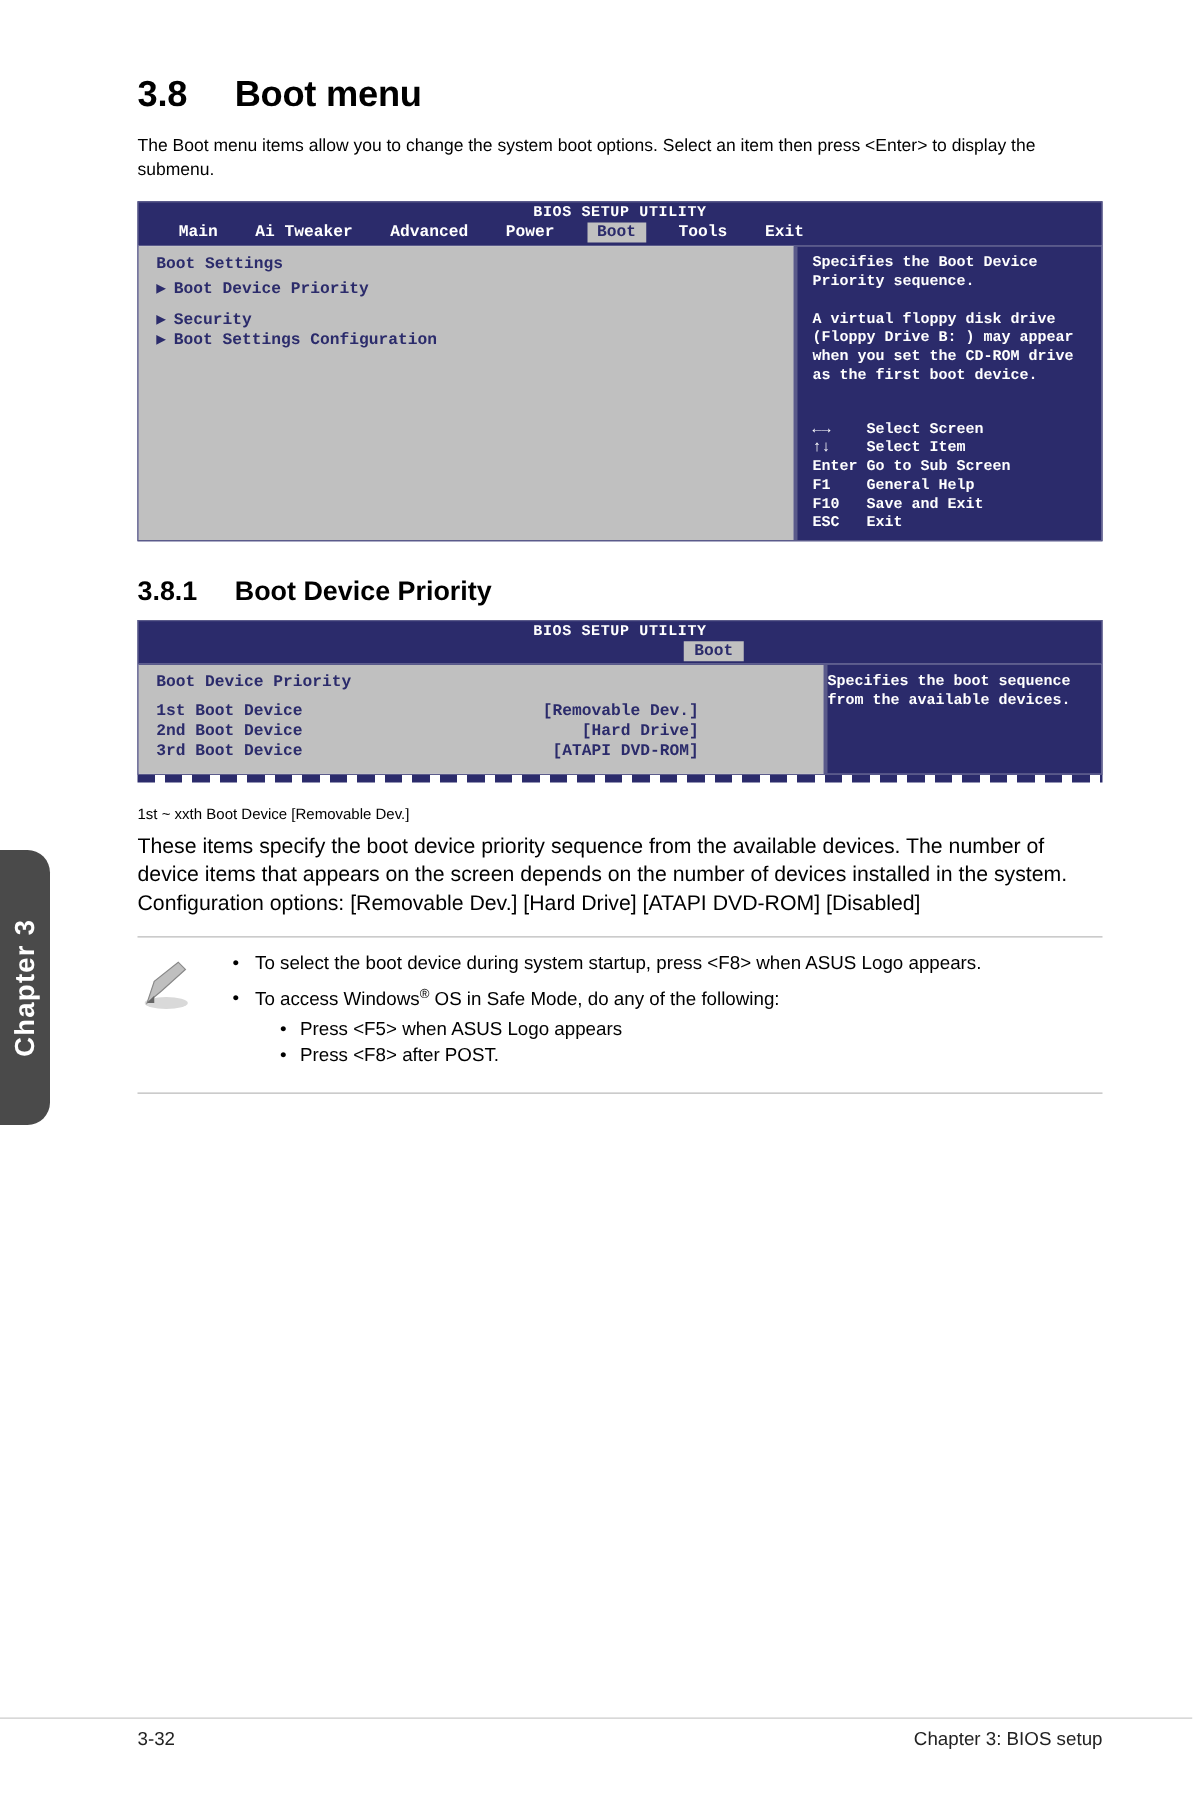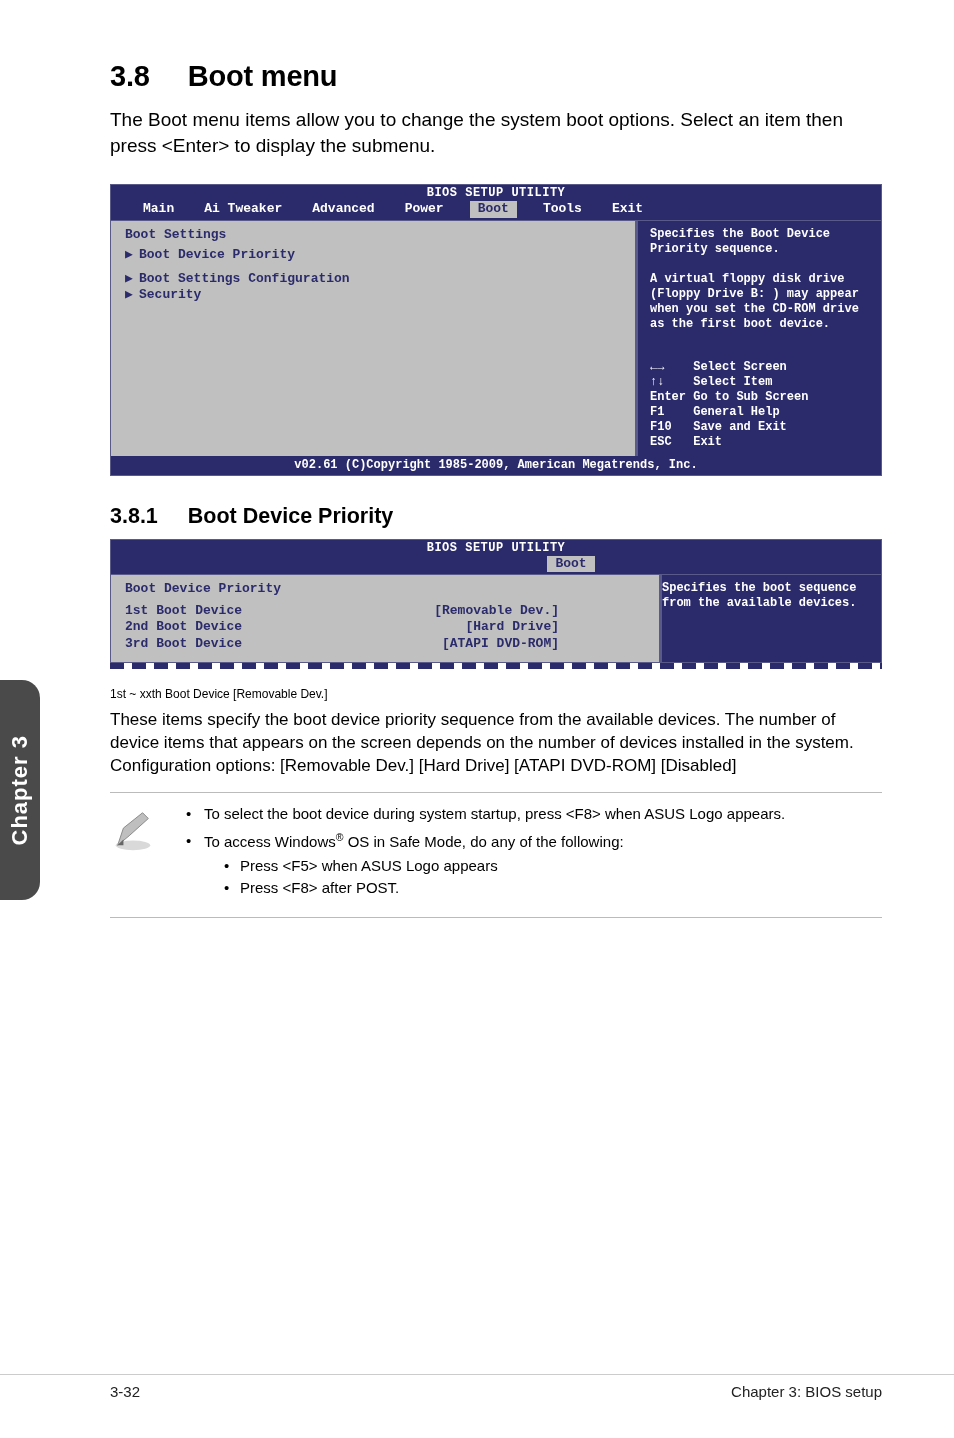--- a/index.html
+++ b/index.html
@@ -1,20 +1,20 @@
 <!DOCTYPE html>
 <html><head>
 <meta charset="utf-8">
 <style>
   * { margin: 0; padding: 0; box-sizing: border-box; }
   html, body { width: 954px; height: 1438px; background: #fff; font-family: Arial, Helvetica, sans-serif; color: #000; }
   .page { position: relative; width: 954px; height: 1438px; padding: 60px 72px 0 110px; }
   .h1 { font-size: 29px; font-weight: 700; letter-spacing: -0.2px; margin-bottom: 14px; }
   .h1 .num { display: inline-block; margin-right: 38px; }
-  .intro { font-size: 19px; line-height: 1.35; margin-bottom: 26px; }
+  .intro { font-size: 14px; line-height: 1.35; margin-bottom: 16px; }
   .bios-outer { border: 1px solid #5a5a8a; font-family: "Courier New", monospace; font-size: 13px; line-height: 1.25; font-weight: 700; background: #2b2b6b; }
   .bios-title { text-align: center; color: #fff; font-size: 12px; padding: 1px 0 0 0; letter-spacing: 0.5px; }
   .bios-menu { display: flex; align-items: center; color: #fff; font-size: 13px; padding: 0 14px 2px 28px; column-gap: 22px; }
   .bios-menu span { padding: 0 4px; }
   .bios-menu .sel { background: #c0c0c0; color: #2b2b6b; padding: 0 8px; }
   .bios-body { display: flex; border-top: 1px solid #5a5a8a; background: #fff; }
   .bios-left { flex: 1; background: #c0c0c0; color: #2b2b6b; padding: 6px 0 6px 14px; min-height: 190px; }
   .bios-right { width: 246px; background: #2b2b6b; color: #fff; padding: 6px 10px 6px 12px; border-left: 3px solid #5a5a8a; font-size: 12px; display: flex; flex-direction: column; }
   .bios-right .desc { flex: 0 0 auto; }
   .bios-right .helpkeys { margin-top: 28px; }
@@ -67,38 +67,37 @@
       <span class="sel">Boot</span>
       <span>Tools</span>
       <span>Exit</span>
     </div>
     <div class="bios-body">
       <div class="bios-left">
         <div class="row">Boot Settings</div>
         <div style="height:4px"></div>
         <div class="row"><span class="tri">▶</span><span>Boot Device Priority</span></div>
         <div style="height:8px"></div>
+        <div class="row"><span class="tri">▶</span><span>Security</span></div>
         <div class="row"><span class="tri">▶</span><span>Boot Settings Configuration</span></div>
-        <div class="row"><span class="tri">▶</span><span>Security</span></div>
       </div>
       <div class="bios-right">
         <div class="desc" style="white-space:pre-wrap">Specifies the Boot Device Priority sequence.
 
 A virtual floppy disk drive  (Floppy Drive B: ) may appear when you set the CD-ROM drive as the first boot device.</div>
         <div class="helpkeys">
           <div class="row">←→    Select Screen</div>
           <div class="row">↑↓    Select Item</div>
           <div class="row">Enter Go to Sub Screen</div>
           <div class="row">F1    General Help</div>
           <div class="row">F10   Save and Exit</div>
           <div class="row">ESC   Exit</div>
         </div>
       </div>
     </div>
-    <div class="bios-copy">v02.61 (C)Copyright 1985-2009, American Megatrends, Inc.</div>
   </div>
 
   <div class="h2">
     <span class="num">3.8.1</span><span>Boot Device Priority</span>
   </div>
 
   <div class="bios-outer">
     <div class="bios-title">BIOS SETUP UTILITY</div>
     <div class="bios-menu" style="justify-content:center;padding-left:0;padding-right:0;column-gap:0">
       <span class="sel" style="margin-left:150px">Boot</span>

